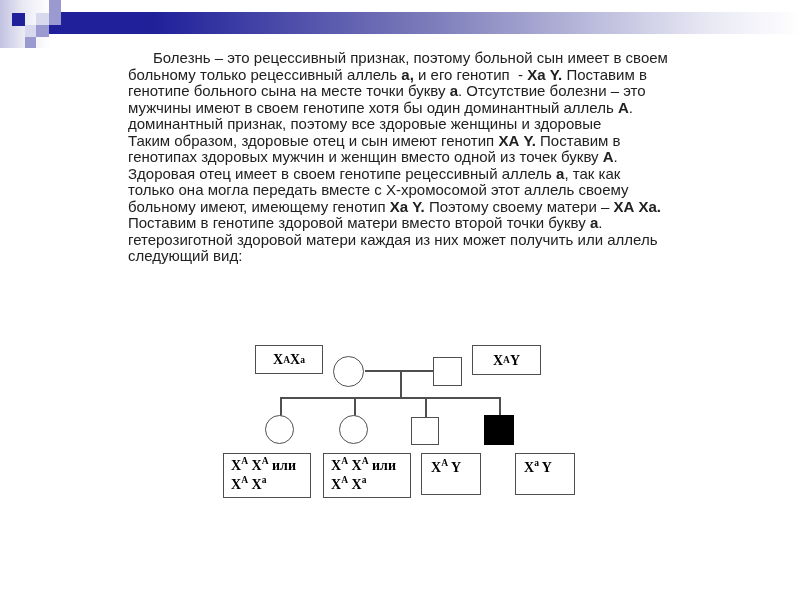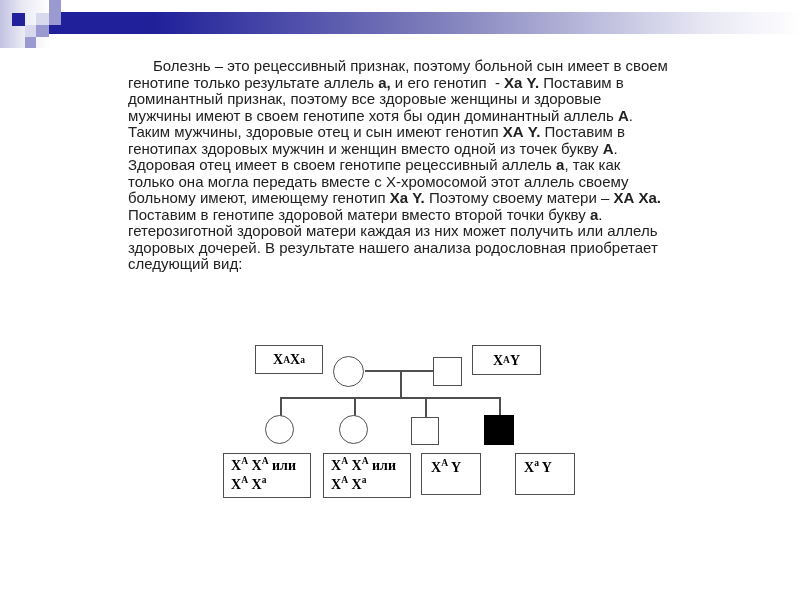--- a/index.html
+++ b/index.html
@@ -16,21 +16,21 @@
   .sq{position:absolute;}
   .s-navy{left:12px;top:13px;width:13px;height:13px;background:var(--navy);}
   .s-a{left:49px;top:0;width:12px;height:13px;background:var(--deco-mid);}
   .s-b{left:36px;top:13px;width:13px;height:12px;background:var(--deco-light);}
   .s-c{left:49px;top:13px;width:12px;height:12px;background:var(--deco-mid);}
   .s-d{left:25px;top:25px;width:11px;height:12px;background:var(--deco-light);}
   .s-e{left:36px;top:25px;width:13px;height:12px;background:var(--deco-mid);}
   .s-f{left:25px;top:37px;width:11px;height:11px;background:var(--deco-mid);}
 
   
-  .para{position:absolute;left:128px;top:50px;color:var(--text);margin-top:8px;}
+  .para{position:absolute;left:128px;top:50px;color:var(--text);}
   .para > div{white-space:pre;font-size:15px;line-height:16.5px;}
   .para b{font-weight:bold;}
 
   
   .pedigree{position:absolute;left:0;top:0;width:800px;height:600px;color:#000;}
   .pl{position:absolute;background:var(--line);}
   .l-couple{left:365px;top:370px;width:68px;height:1.5px;}
   .l-cdrop {left:400px;top:370px;width:1.5px;height:28px;}
   .l-sib   {left:280px;top:397px;width:221px;height:1.5px;}
   .l-d1{left:280px;top:397px;width:1.5px;height:19px;}
@@ -67,31 +67,31 @@
     <div class="sq s-a"></div>
     <div class="sq s-b"></div>
     <div class="sq s-c"></div>
     <div class="sq s-d"></div>
     <div class="sq s-e"></div>
     <div class="sq s-f"></div>
   </div>
 
   <div class="para">
       <div><span>      Болезнь – это рецессивный признак, поэтому больной сын имеет в своем</span></div>
-      <div><span>генотипе только результате аллель </span><b>а,</b><span> и его генотип  - </span><b>Ха Y.</b><span> Поставим в</span></div>
+      <div><span>больному только рецессивный аллель </span><b>а,</b><span> и его генотип  - </span><b>Ха Y.</b><span> Поставим в</span></div>
+      <div><span>генотипе больного сына на месте точки букву </span><b>а</b><span>. Отсутствие болезни – это</span></div>
+      <div><span>мужчины имеют в своем генотипе хотя бы один доминантный аллель </span><b>А</b><span>.</span></div>
       <div><span>доминантный признак, поэтому все здоровые женщины и здоровые</span></div>
-      <div><span>мужчины имеют в своем генотипе хотя бы один доминантный аллель </span><b>А</b><span>.</span></div>
-      <div><span>Таким мужчины, здоровые отец и сын имеют генотип </span><b>ХА Y.</b><span> Поставим в</span></div>
+      <div><span>Таким образом, здоровые отец и сын имеют генотип </span><b>ХА Y.</b><span> Поставим в</span></div>
       <div><span>генотипах здоровых мужчин и женщин вместо одной из точек букву </span><b>А</b><span>.</span></div>
       <div><span>Здоровая отец имеет в своем генотипе рецессивный аллель </span><b>а</b><span>, так как</span></div>
       <div><span>только она могла передать вместе с Х-хромосомой этот аллель своему</span></div>
       <div><span>больному имеют, имеющему генотип </span><b>Ха Y.</b><span> Поэтому своему матери – </span><b>ХА Ха.</b></div>
       <div><span>Поставим в генотипе здоровой матери вместо второй точки букву </span><b>а</b><span>.</span></div>
       <div><span>гетерозиготной здоровой матери каждая из них может получить или аллель</span></div>
-      <div><span>здоровых дочерей. В результате нашего анализа родословная приобретает</span></div>
       <div><span>следующий вид:</span></div>
     </div>
 
   <div class="pedigree">
     <div class="pl l-couple"></div>
     <div class="pl l-cdrop"></div>
     <div class="pl l-sib"></div>
     <div class="pl l-d1"></div>
     <div class="pl l-d2"></div>
     <div class="pl l-d3"></div>

